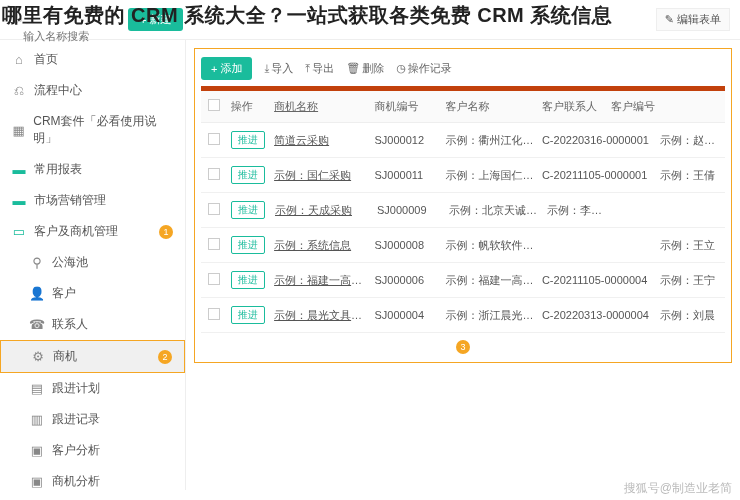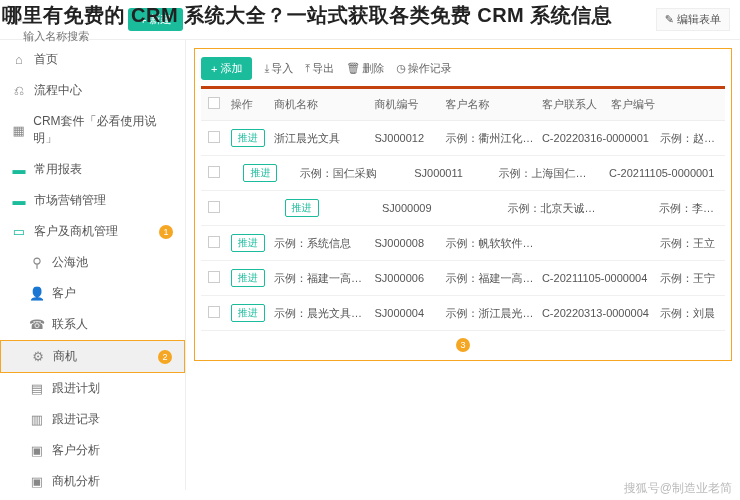--- a/index.html
+++ b/index.html
@@ -18,30 +18,30 @@
 .nav-item.active { background: #f0f0f0; border: 1px solid #f5a623; }
 .nav-icon { width: 14px; height: 14px; display: inline-flex; align-items: center; justify-content: center; color: #888; font-size: 13px; }
 .nav-icon.folder { color: #1abc9c; }
 .badge-num { width: 14px; height: 14px; border-radius: 50%; background: #f5a623; color: #fff; font-size: 9px; display: inline-flex; align-items: center; justify-content: center; margin-left: auto; }
 .main { flex: 1; padding: 8px; overflow: hidden; }
 .main-box { border: 1px solid #f5a623; padding: 6px; }
 .toolbar { display: flex; align-items: center; gap: 12px; padding: 2px 0 6px; font-size: 11px; }
 .btn-add { background: #1abc9c; color: #fff; border: none; padding: 4px 10px; border-radius: 3px; font-size: 11px; cursor: pointer; display: flex; align-items: center; gap: 3px; }
 .tool-link { color: #666; cursor: pointer; display: flex; align-items: center; gap: 2px; }
 .table { width: 100%; }
-.thead { display: flex; background: #fafafa; border-top: 3px solid #c2410c; border-bottom: 1px solid #eee; font-size: 11px; color: #666; }
+.thead { display: flex; background: #fafafa; border-top: 5px solid #c2410c; border-bottom: 1px solid #eee; font-size: 11px; color: #666; }
 .th, .td { padding: 8px 4px; overflow: hidden; text-overflow: ellipsis; white-space: nowrap; }
 .col-chk { width: 26px; text-align: center; }
 .col-op { width: 44px; }
-.col-name { width: 102px; }
+.col-name { width: 102px; text-decoration: underline; }
 .col-code { width: 72px; }
 .col-cust { width: 98px; }
 .col-custcode { width: 120px; }
 .col-contact { width: 70px; }
-.trow { display: flex; border-bottom: 1px solid #f0f0f0; font-size: 11px; color: #555; align-items: center; justify-content: space-between; }
+.trow { display: flex; border-bottom: 1px solid #f0f0f0; font-size: 11px; color: #555; align-items: center; }
 .btn-push { border: 1px solid #1abc9c; color: #1abc9c; background: #fff; padding: 1px 6px; border-radius: 2px; font-size: 10px; cursor: pointer; }
 .chk { width: 12px; height: 12px; border: 1px solid #ccc; display: inline-block; background: #fff; cursor: pointer; }
 .footer-badge { text-align: center; padding: 6px 0 2px; }
 .footer-badge span { width: 14px; height: 14px; border-radius: 50%; background: #f5a623; color: #fff; font-size: 9px; display: inline-flex; align-items: center; justify-content: center; }
 .watermark { position: absolute; bottom: 3px; right: 8px; font-size: 12px; color: #bbb; }
 </style>
 </head>
 <body>
 
 <div class="title-overlay">哪里有免费的 CRM 系统大全？一站式获取各类免费 CRM 系统信息</div>
@@ -156,37 +156,39 @@
           <div class="th col-name">商机名称</div>
           <div class="th col-code">商机编号</div>
           <div class="th col-cust">客户名称</div>
           <div class="th col-contact">客户联系人</div>
           <div class="th col-custcode">客户编号</div>
         </div>
         <div id="tbody">
             <div class="trow">
               <div class="td col-chk"><span class="chk"></span></div>
               <div class="td col-op"><button class="btn-push">推进</button></div>
-              <div class="td col-name">浙江晨光文具</div>
+              <div class="td col-name">简道云采购</div>
               <div class="td col-code">SJ000012</div>
               <div class="td col-cust">示例：衢州江化集团</div>
               <div class="td col-custcode">C-20220316-0000001</div>
               <div class="td col-contact">示例：赵仁民</div>
             </div>
             <div class="trow">
               <div class="td col-chk"><span class="chk"></span></div>
               <div class="td col-op"><button class="btn-push">推进</button></div>
               <div class="td col-name">示例：国仁采购</div>
               <div class="td col-code">SJ000011</div>
               <div class="td col-cust">示例：上海国仁有限...</div>
               <div class="td col-custcode">C-20211105-0000001</div>
-            </div>
-            <div class="trow">
-              <div class="td col-chk"><span class="chk"></span></div>
-              <div class="td col-op"><button class="btn-push">推进</button></div>
+              <div class="td col-contact">示例：王倩</div>
+            </div>
+            <div class="trow">
+              <div class="td col-chk"><span class="chk"></span></div>
+              <div class="td col-op"><button class="btn-push">推进</button></div>
+              <div class="td col-name">示例：天成采购</div>
               <div class="td col-code">SJ000009</div>
               <div class="td col-cust">示例：北京天诚软件...</div>
               <div class="td col-contact">示例：李清海</div>
             </div>
             <div class="trow">
               <div class="td col-chk"><span class="chk"></span></div>
               <div class="td col-op"><button class="btn-push">推进</button></div>
               <div class="td col-name">示例：系统信息</div>
               <div class="td col-code">SJ000008</div>
               <div class="td col-cust">示例：帆软软件有限公司</div>

